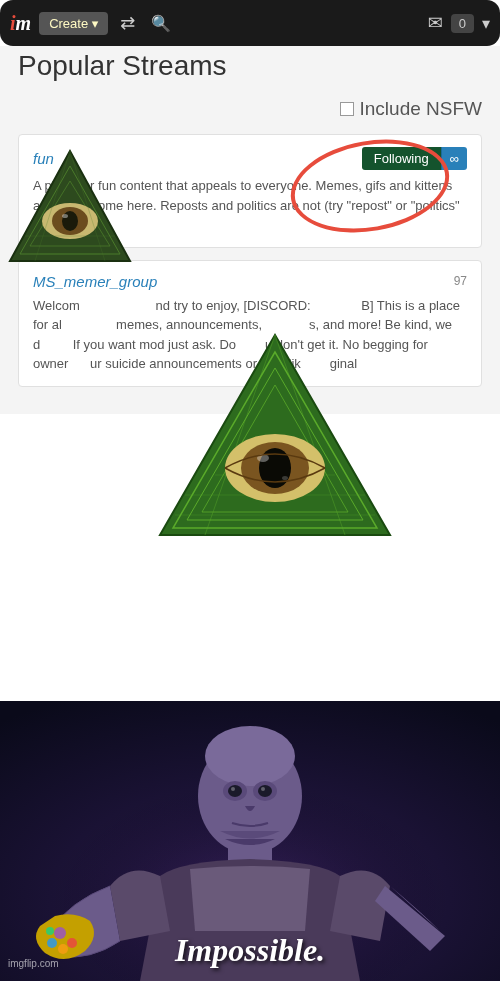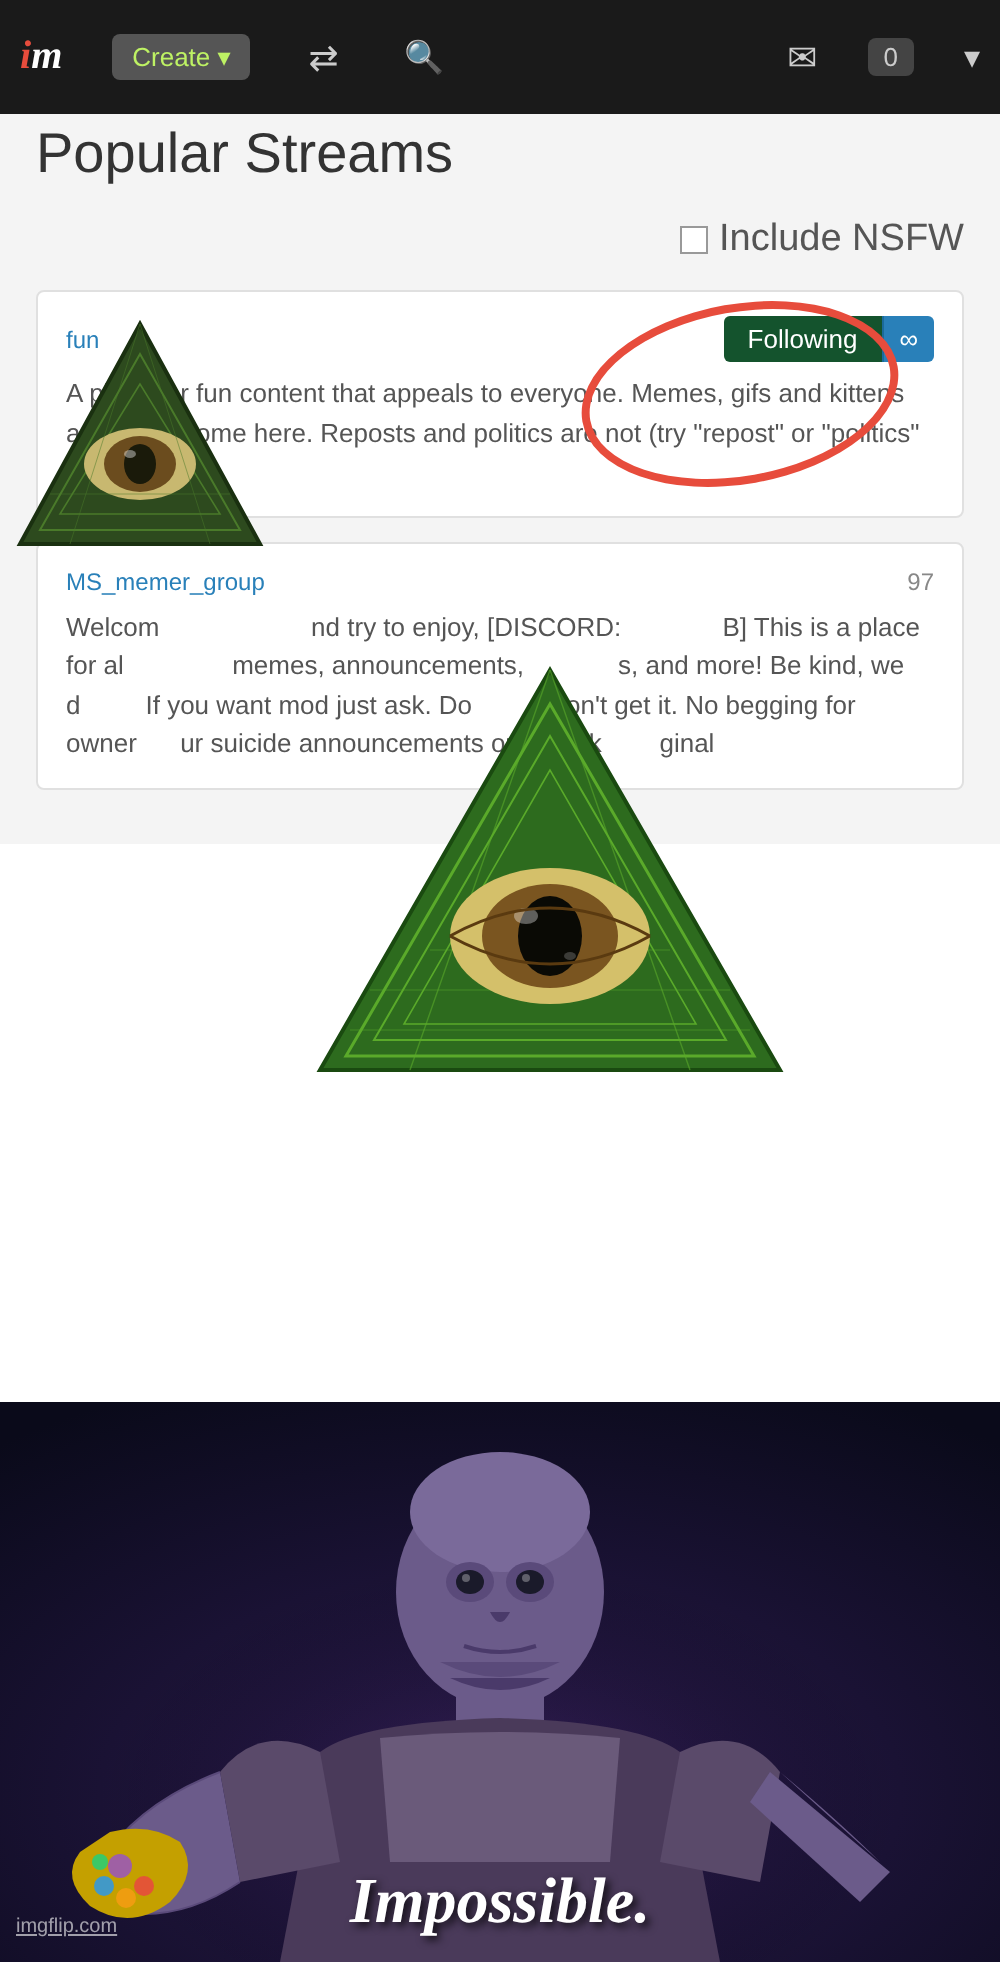--- a/index.html
+++ b/index.html
@@ -8,39 +8,40 @@
       height: 981px;
       font-family: Arial, sans-serif;
       background: #fff;
       overflow: hidden;
       position: relative;
     }
 
     
     .topbar {
       background: #1a1a1a;
-      height: 57px;
+      height: 46px;
       display: flex;
       align-items: center;
       padding: 0 10px;
-      gap: 25px;
+      gap: 8px;
+      border-radius: 13px;
     }
     .topbar-logo {
       color: #fff;
       font-weight: bold;
       font-size: 20px;
       font-style: italic;
       font-family: Georgia, serif;
     }
     .topbar-logo span {
       color: #e74c3c;
     }
     .create-btn {
       background: #555;
-      color: #bef264;
+      color: #fef9c3;
       border: none;
       border-radius: 4px;
       padding: 4px 10px;
       font-size: 13px;
       cursor: pointer;
       display: flex;
       align-items: center;
       gap: 4px;
     }
     .topbar-icon-btn {
@@ -115,23 +116,24 @@
       border: 1px solid #e0e0e0;
     }
     .stream-header {
       display: flex;
       align-items: center;
       justify-content: space-between;
       margin-bottom: 6px;
     }
     .stream-name {
       color: #2980b9;
-      font-size: 12px;
+      font-size: 15px;
       font-weight: 500;
       text-decoration: none;
+      font-style: italic;
     }
     .stream-actions {
       display: flex;
       align-items: center;
       gap: 0;
     }
     .following-btn {
       background: #14532d;
       color: #fff;
       border: none;
@@ -218,21 +220,20 @@
       text-shadow: 2px 2px 4px rgba(0,0,0,0.8);
       font-family: 'Times New Roman', serif;
     }
 
     .imgflip-watermark {
       position: absolute;
       bottom: 20px;
       left: 8px;
       font-size: 10px;
       color: rgba(255,255,255,0.6);
-      text-decoration: underline;
     }
 
     
     .eye-svg {
       width: 100%;
       height: 100%;
     }
   </style>
 </head>
 <body>

